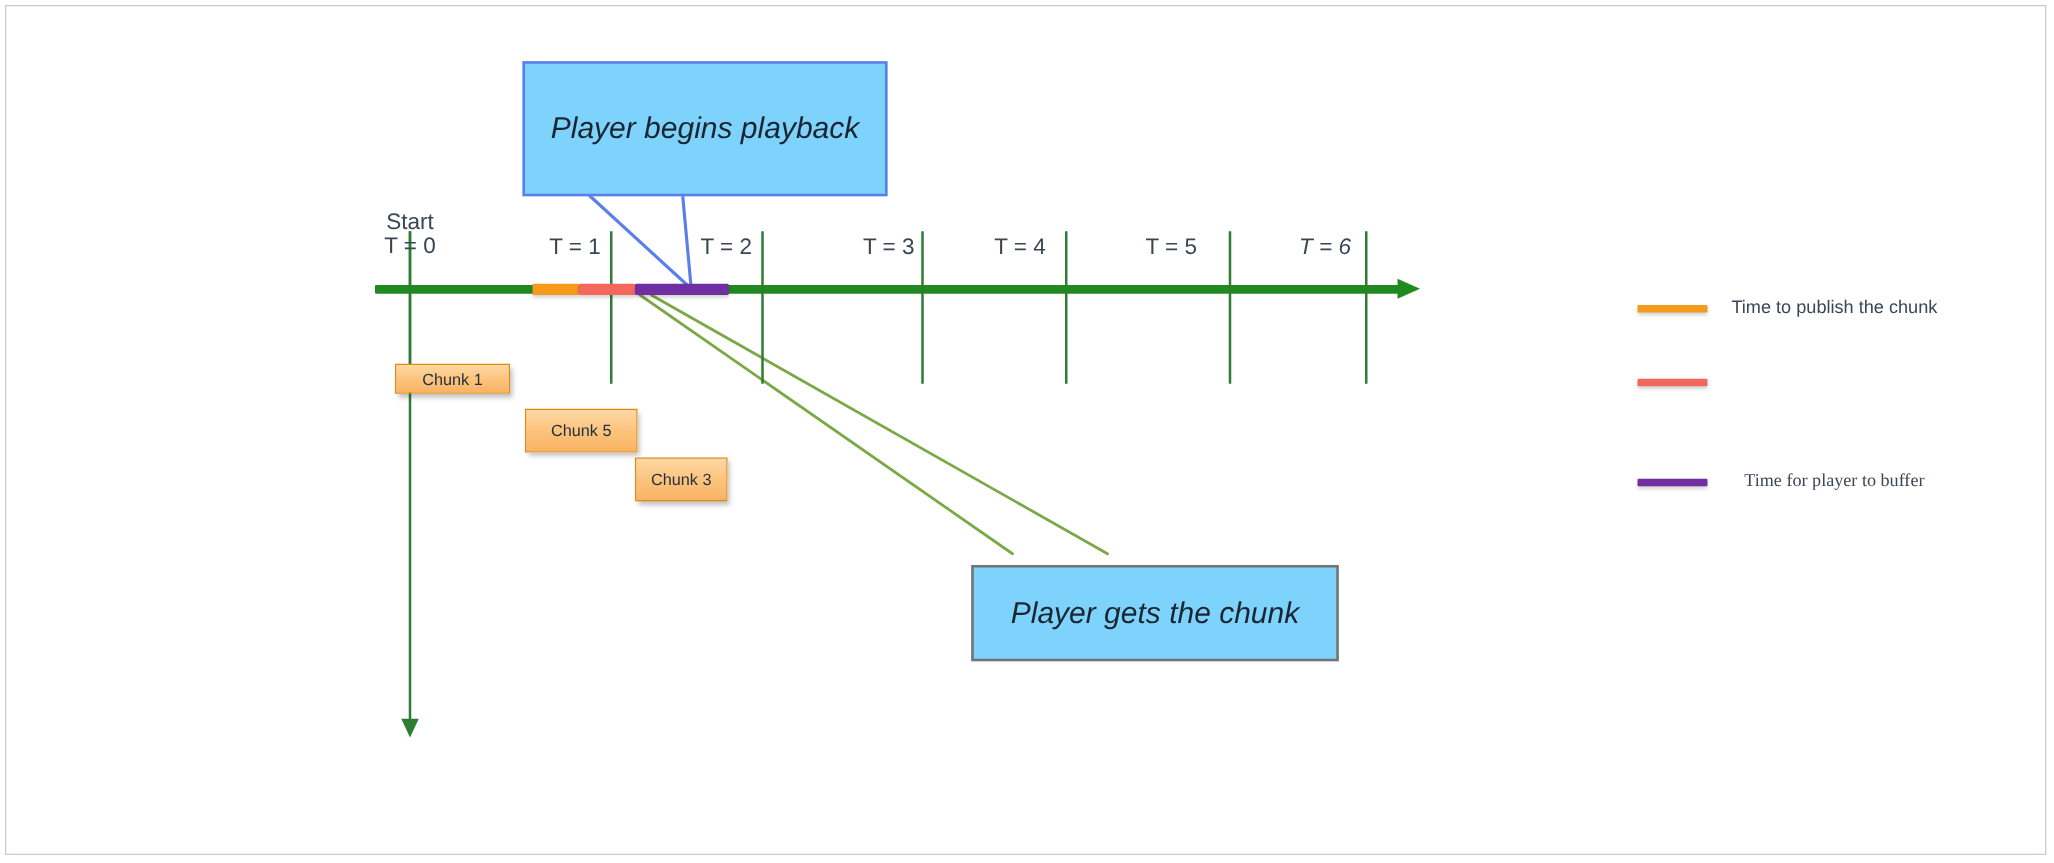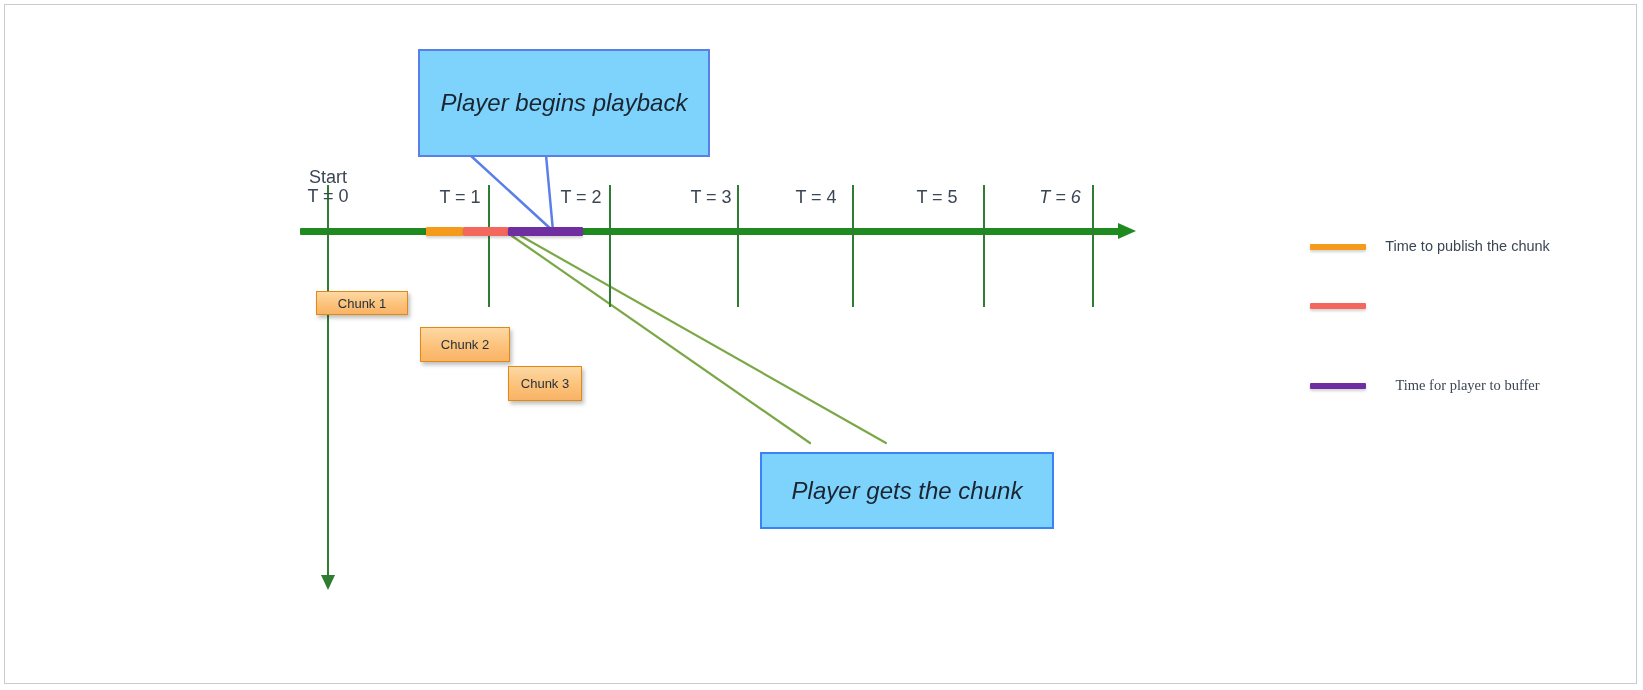--- a/index.html
+++ b/index.html
@@ -45,21 +45,21 @@
   }
 
   
   .callout{
     position:absolute;box-sizing:border-box;background:#7dd3fc;
     display:flex;align-items:center;justify-content:center;
     text-align:center;
     font-style:italic;
   }
   .callout-blue{border:2px solid #5B7FE8;color:#1b2531;}
-  .callout-green{border:2px solid #3b82f6;color:#1b2531;}
+  .callout-green{border:2px solid #737373;color:#1b2531;margin-left:17px;}
   .callout-text{padding:0 14px;line-height:1.22;}
 
   
   .legend{position:absolute;}
   .legend-row{position:absolute;display:flex;align-items:center;}
   .legend-swatch{
     width:56px;height:6px;border-radius:1px;flex:0 0 auto;
     box-shadow:0 2px 3px rgba(0,0,0,0.18);
   }
   .legend-label{
@@ -113,21 +113,21 @@
   <div class="tick-label" style="left:1030px; top:188px; width:60px;font-style:italic;">T = 6</div>
 
   <div class="seg seg-publish" style="left:426px; top:227px; width:37px;"></div>
   <div class="seg seg-get" style="left:463px; top:227px; width:45px;"></div>
   <div class="seg seg-buffer" style="left:508px; top:227px; width:75px;"></div>
 
   <div class="chunk" style="left:316px; top:291px; width:92px; height:24px;">
     <span>Chunk 1</span>
   </div>
   <div class="chunk" style="left:420px; top:327px; width:90px; height:35px;">
-    <span>Chunk 2</span>
+    <span>Chunk 5</span>
   </div>
   <div class="chunk" style="left:508px; top:366px; width:74px; height:35px;">
     <span>Chunk 3</span>
   </div>
 
   <div class="callout callout-blue" style="left:418px; top:49px; width:292px; height:108px;">
     <div class="callout-text" style="font-size:24px;">Player begins playback</div>
   </div>
 
   <div class="callout callout-green" style="left:760px; top:452px; width:294px; height:77px;">

